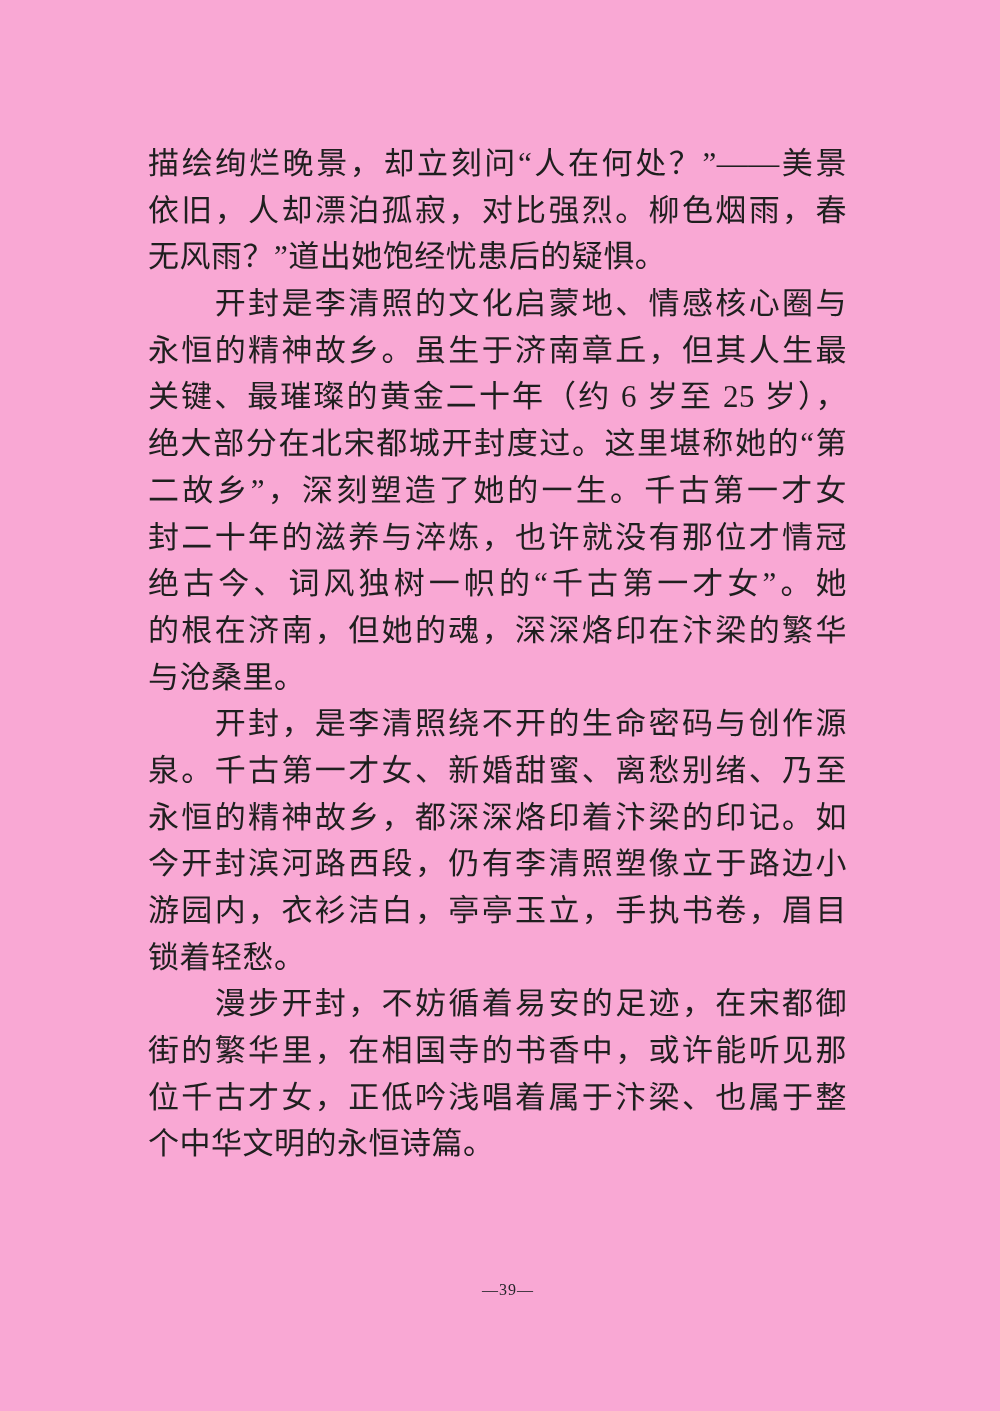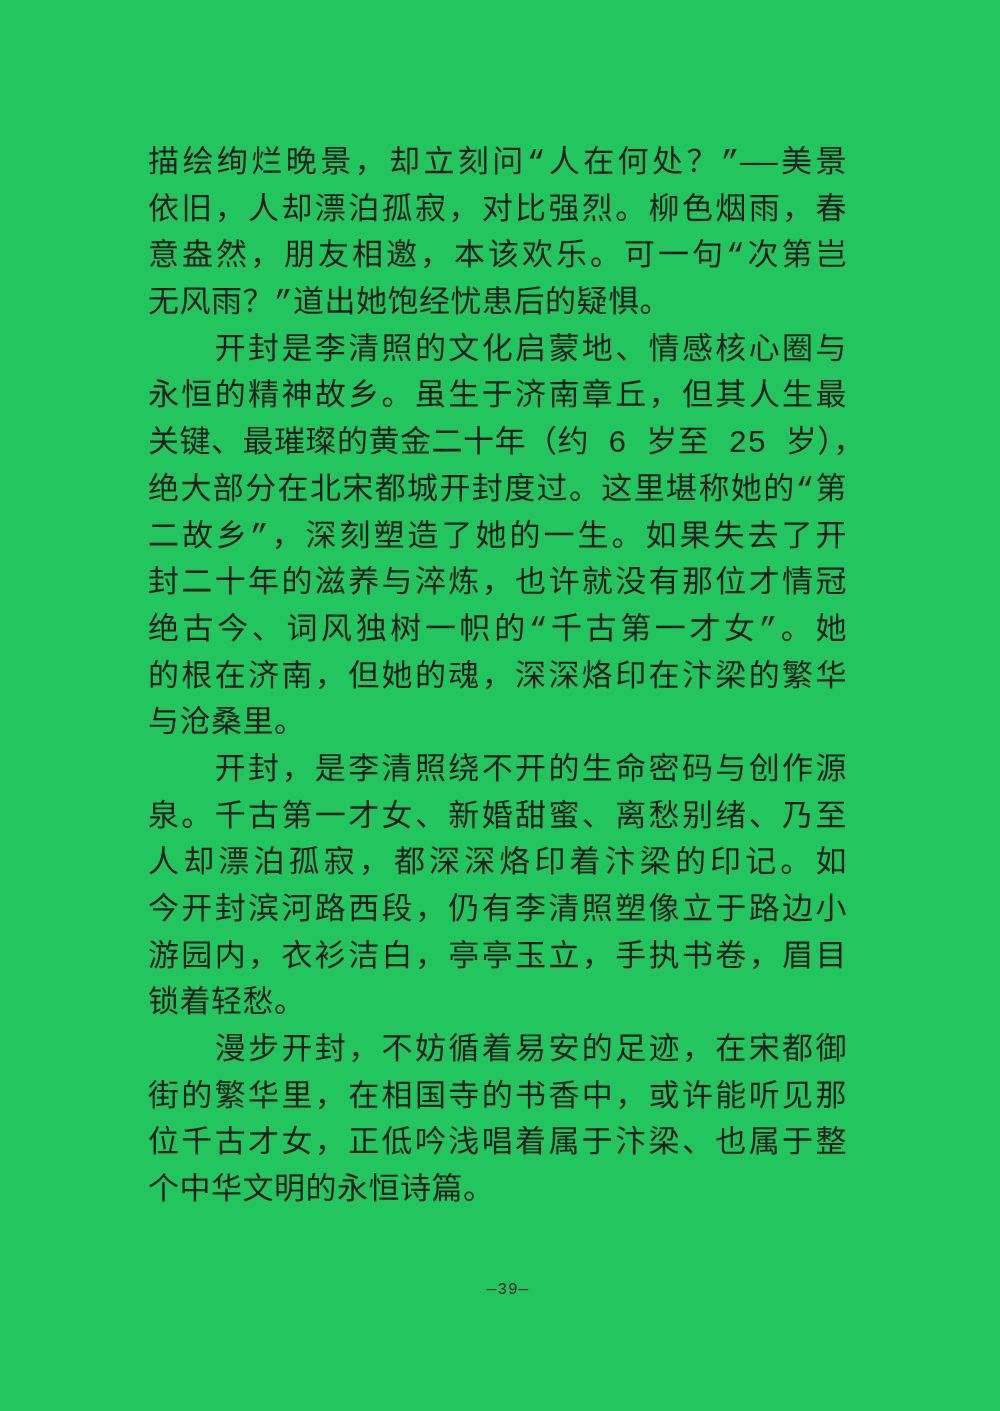--- a/index.html
+++ b/index.html
@@ -5,23 +5,23 @@
   html, body {
     margin: 0;
     padding: 0;
     background: #ffffff;
   }
   .page {
     position: relative;
     width: 1000px;
     height: 1411px;
     margin: 0 auto;
-    background: #22c55e;
+    background: #f9a8d4;
     color: #1f1f1f;
-    font-family: Liberation Mono, monospace;
+    font-family: Liberation Serif, serif;
     overflow: hidden;
   }
   .text-column {
     position: absolute;
     left: 148px;
     top: 141px;
     width: 699px;
   }
   .line {
     font-size: 31px;
@@ -51,34 +51,33 @@
     color: #26262b;
   }
 </style>
 </head>
 <body>
 
 <div class="page">
   <div class="text-column">
     <div class="line">描绘绚烂晚景，却立刻问“人在何处？”——美景</div>
     <div class="line">依旧，人却漂泊孤寂，对比强烈。柳色烟雨，春</div>
-    <div class="line">意盎然，朋友相邀，本该欢乐。可一句“次第岂</div>
     <div class="line last">无风雨？”道出她饱经忧患后的疑惧。</div>
     <div class="line indent">开封是李清照的文化启蒙地、情感核心圈与</div>
     <div class="line">永恒的精神故乡。虽生于济南章丘，但其人生最</div>
     <div class="line">关键、最璀璨的黄金二十年（约 6 岁至 25 岁），</div>
     <div class="line">绝大部分在北宋都城开封度过。这里堪称她的“第</div>
-    <div class="line">二故乡”，深刻塑造了她的一生。如果失去了开</div>
+    <div class="line">二故乡”，深刻塑造了她的一生。千古第一才女</div>
     <div class="line">封二十年的滋养与淬炼，也许就没有那位才情冠</div>
     <div class="line">绝古今、词风独树一帜的“千古第一才女”。她</div>
     <div class="line">的根在济南，但她的魂，深深烙印在汴梁的繁华</div>
     <div class="line last">与沧桑里。</div>
     <div class="line indent">开封，是李清照绕不开的生命密码与创作源</div>
     <div class="line">泉。千古第一才女、新婚甜蜜、离愁别绪、乃至</div>
-    <div class="line">人却漂泊孤寂，都深深烙印着汴梁的印记。如</div>
+    <div class="line">永恒的精神故乡，都深深烙印着汴梁的印记。如</div>
     <div class="line">今开封滨河路西段，仍有李清照塑像立于路边小</div>
     <div class="line">游园内，衣衫洁白，亭亭玉立，手执书卷，眉目</div>
     <div class="line last">锁着轻愁。</div>
     <div class="line indent">漫步开封，不妨循着易安的足迹，在宋都御</div>
     <div class="line">街的繁华里，在相国寺的书香中，或许能听见那</div>
     <div class="line">位千古才女，正低吟浅唱着属于汴梁、也属于整</div>
     <div class="line last">个中华文明的永恒诗篇。</div>
   </div>
 
   <div class="page-footer">—39—</div>

